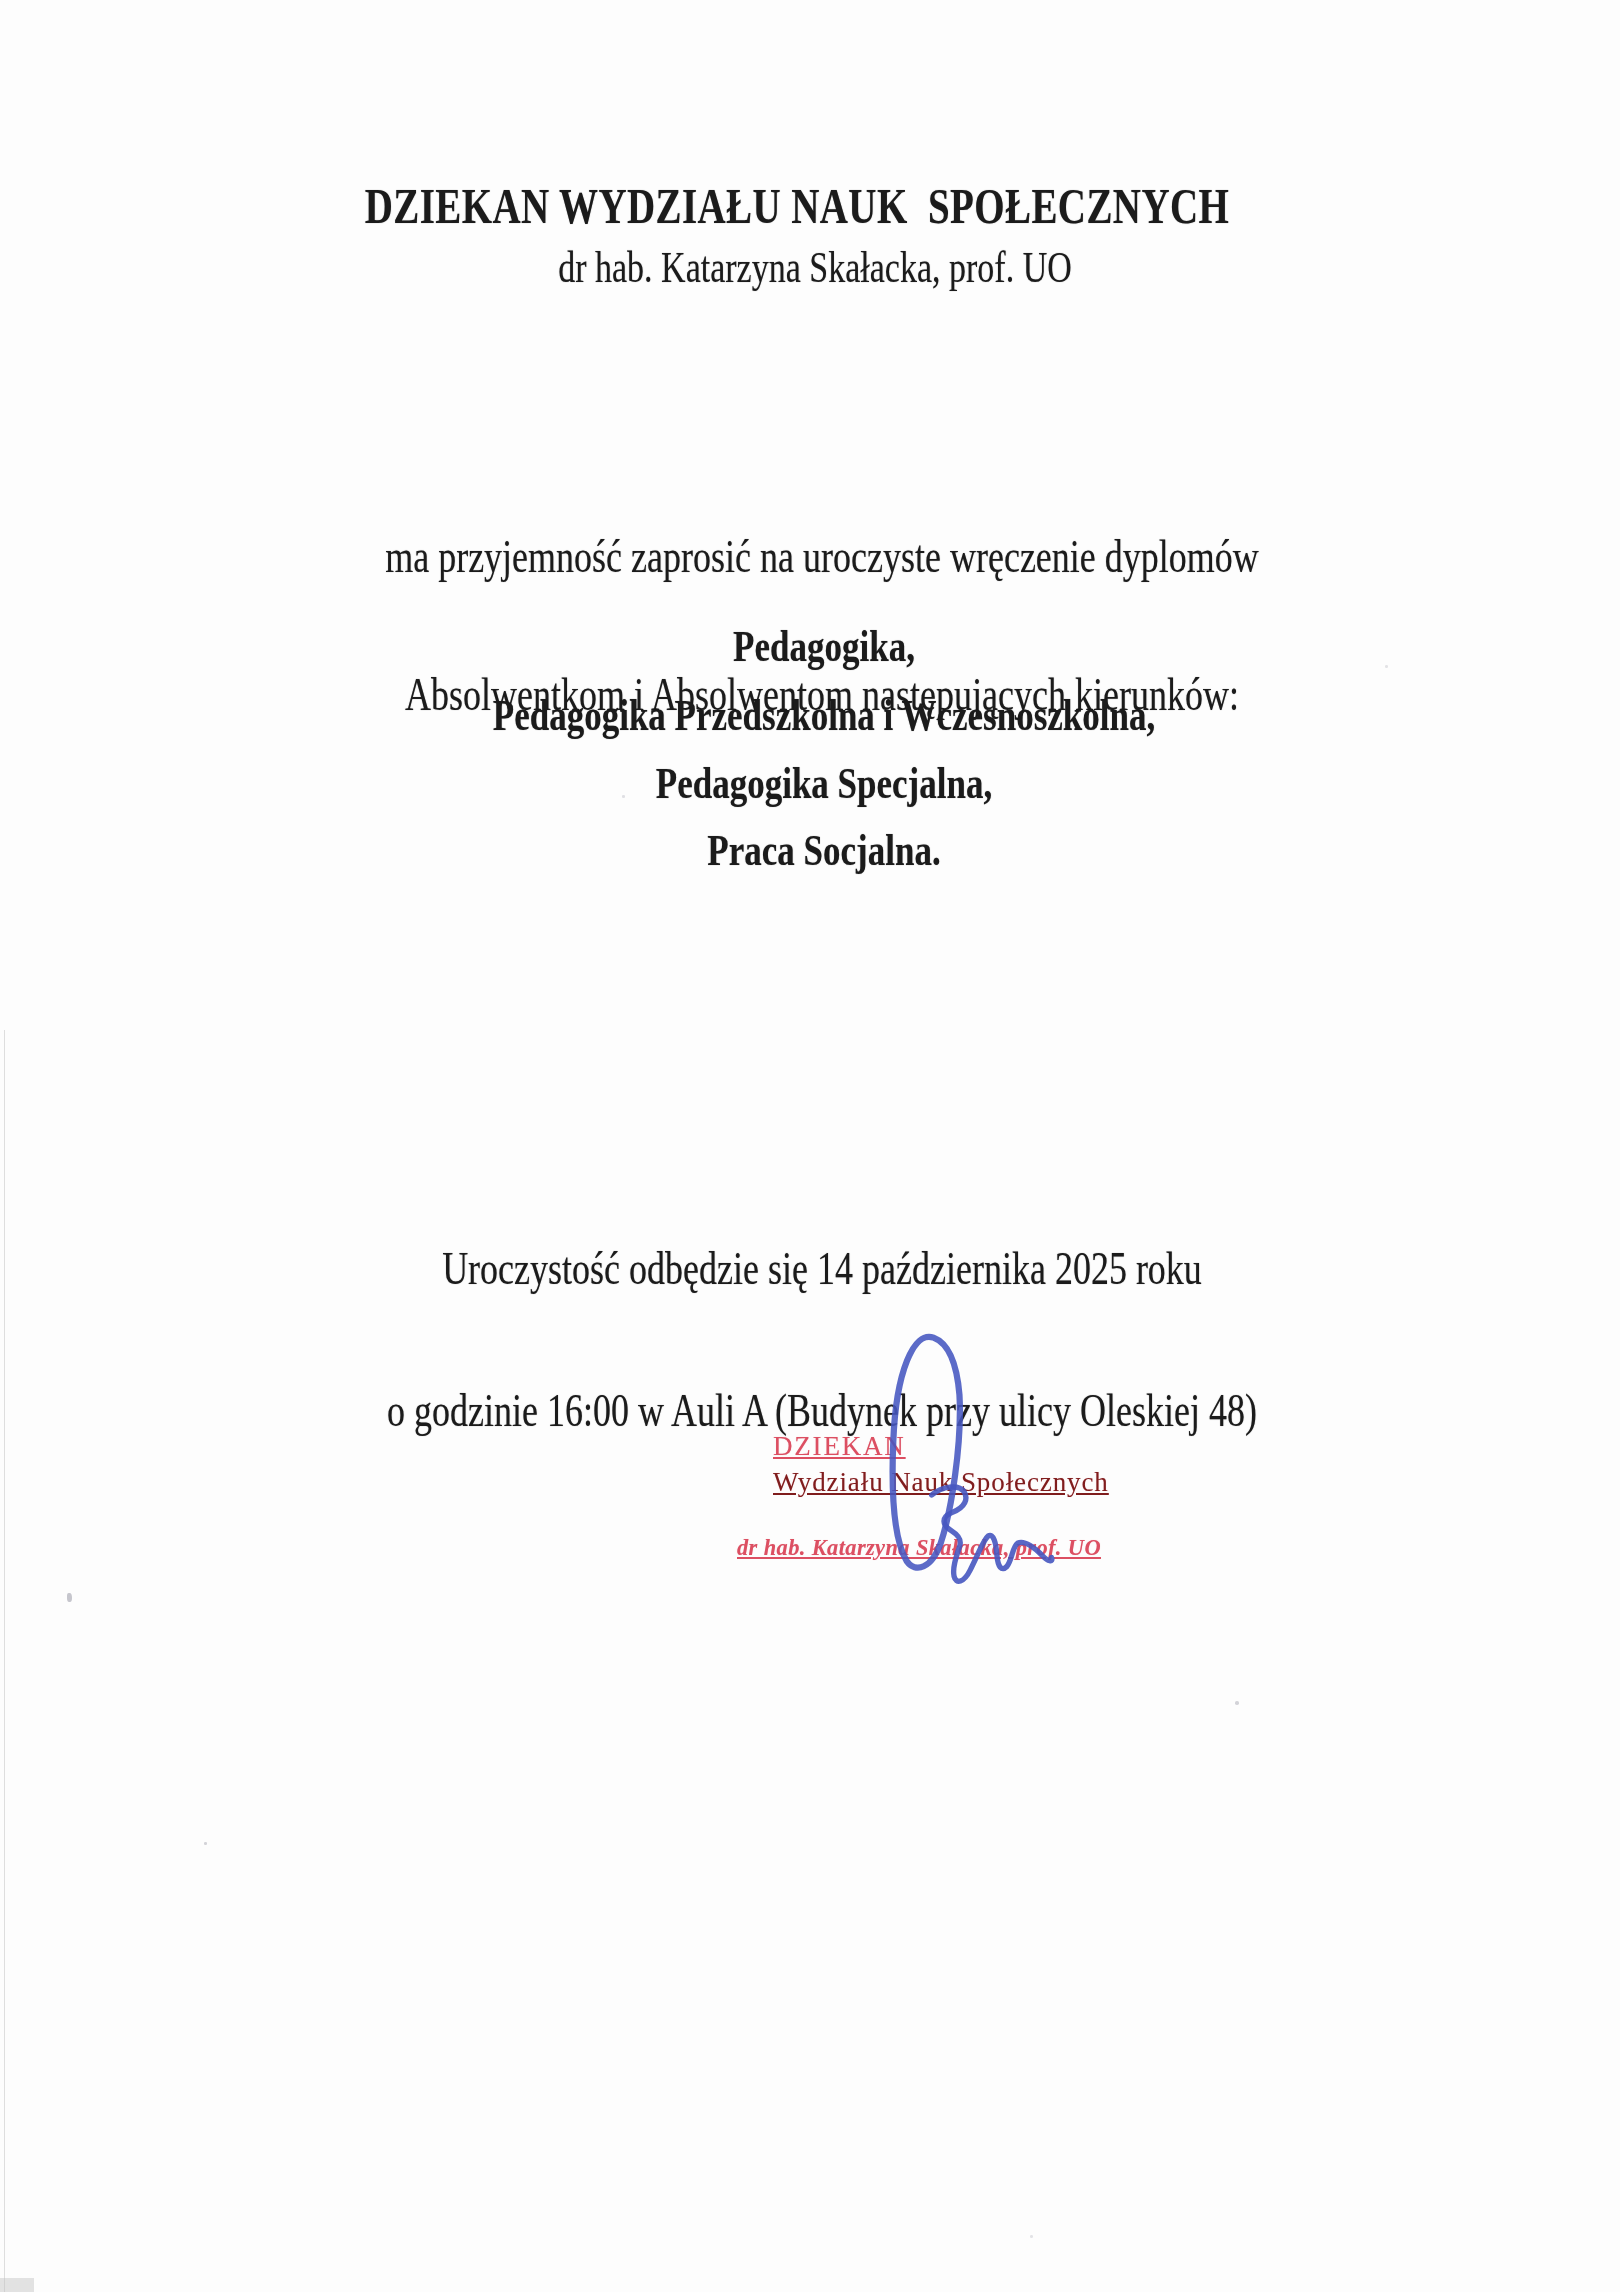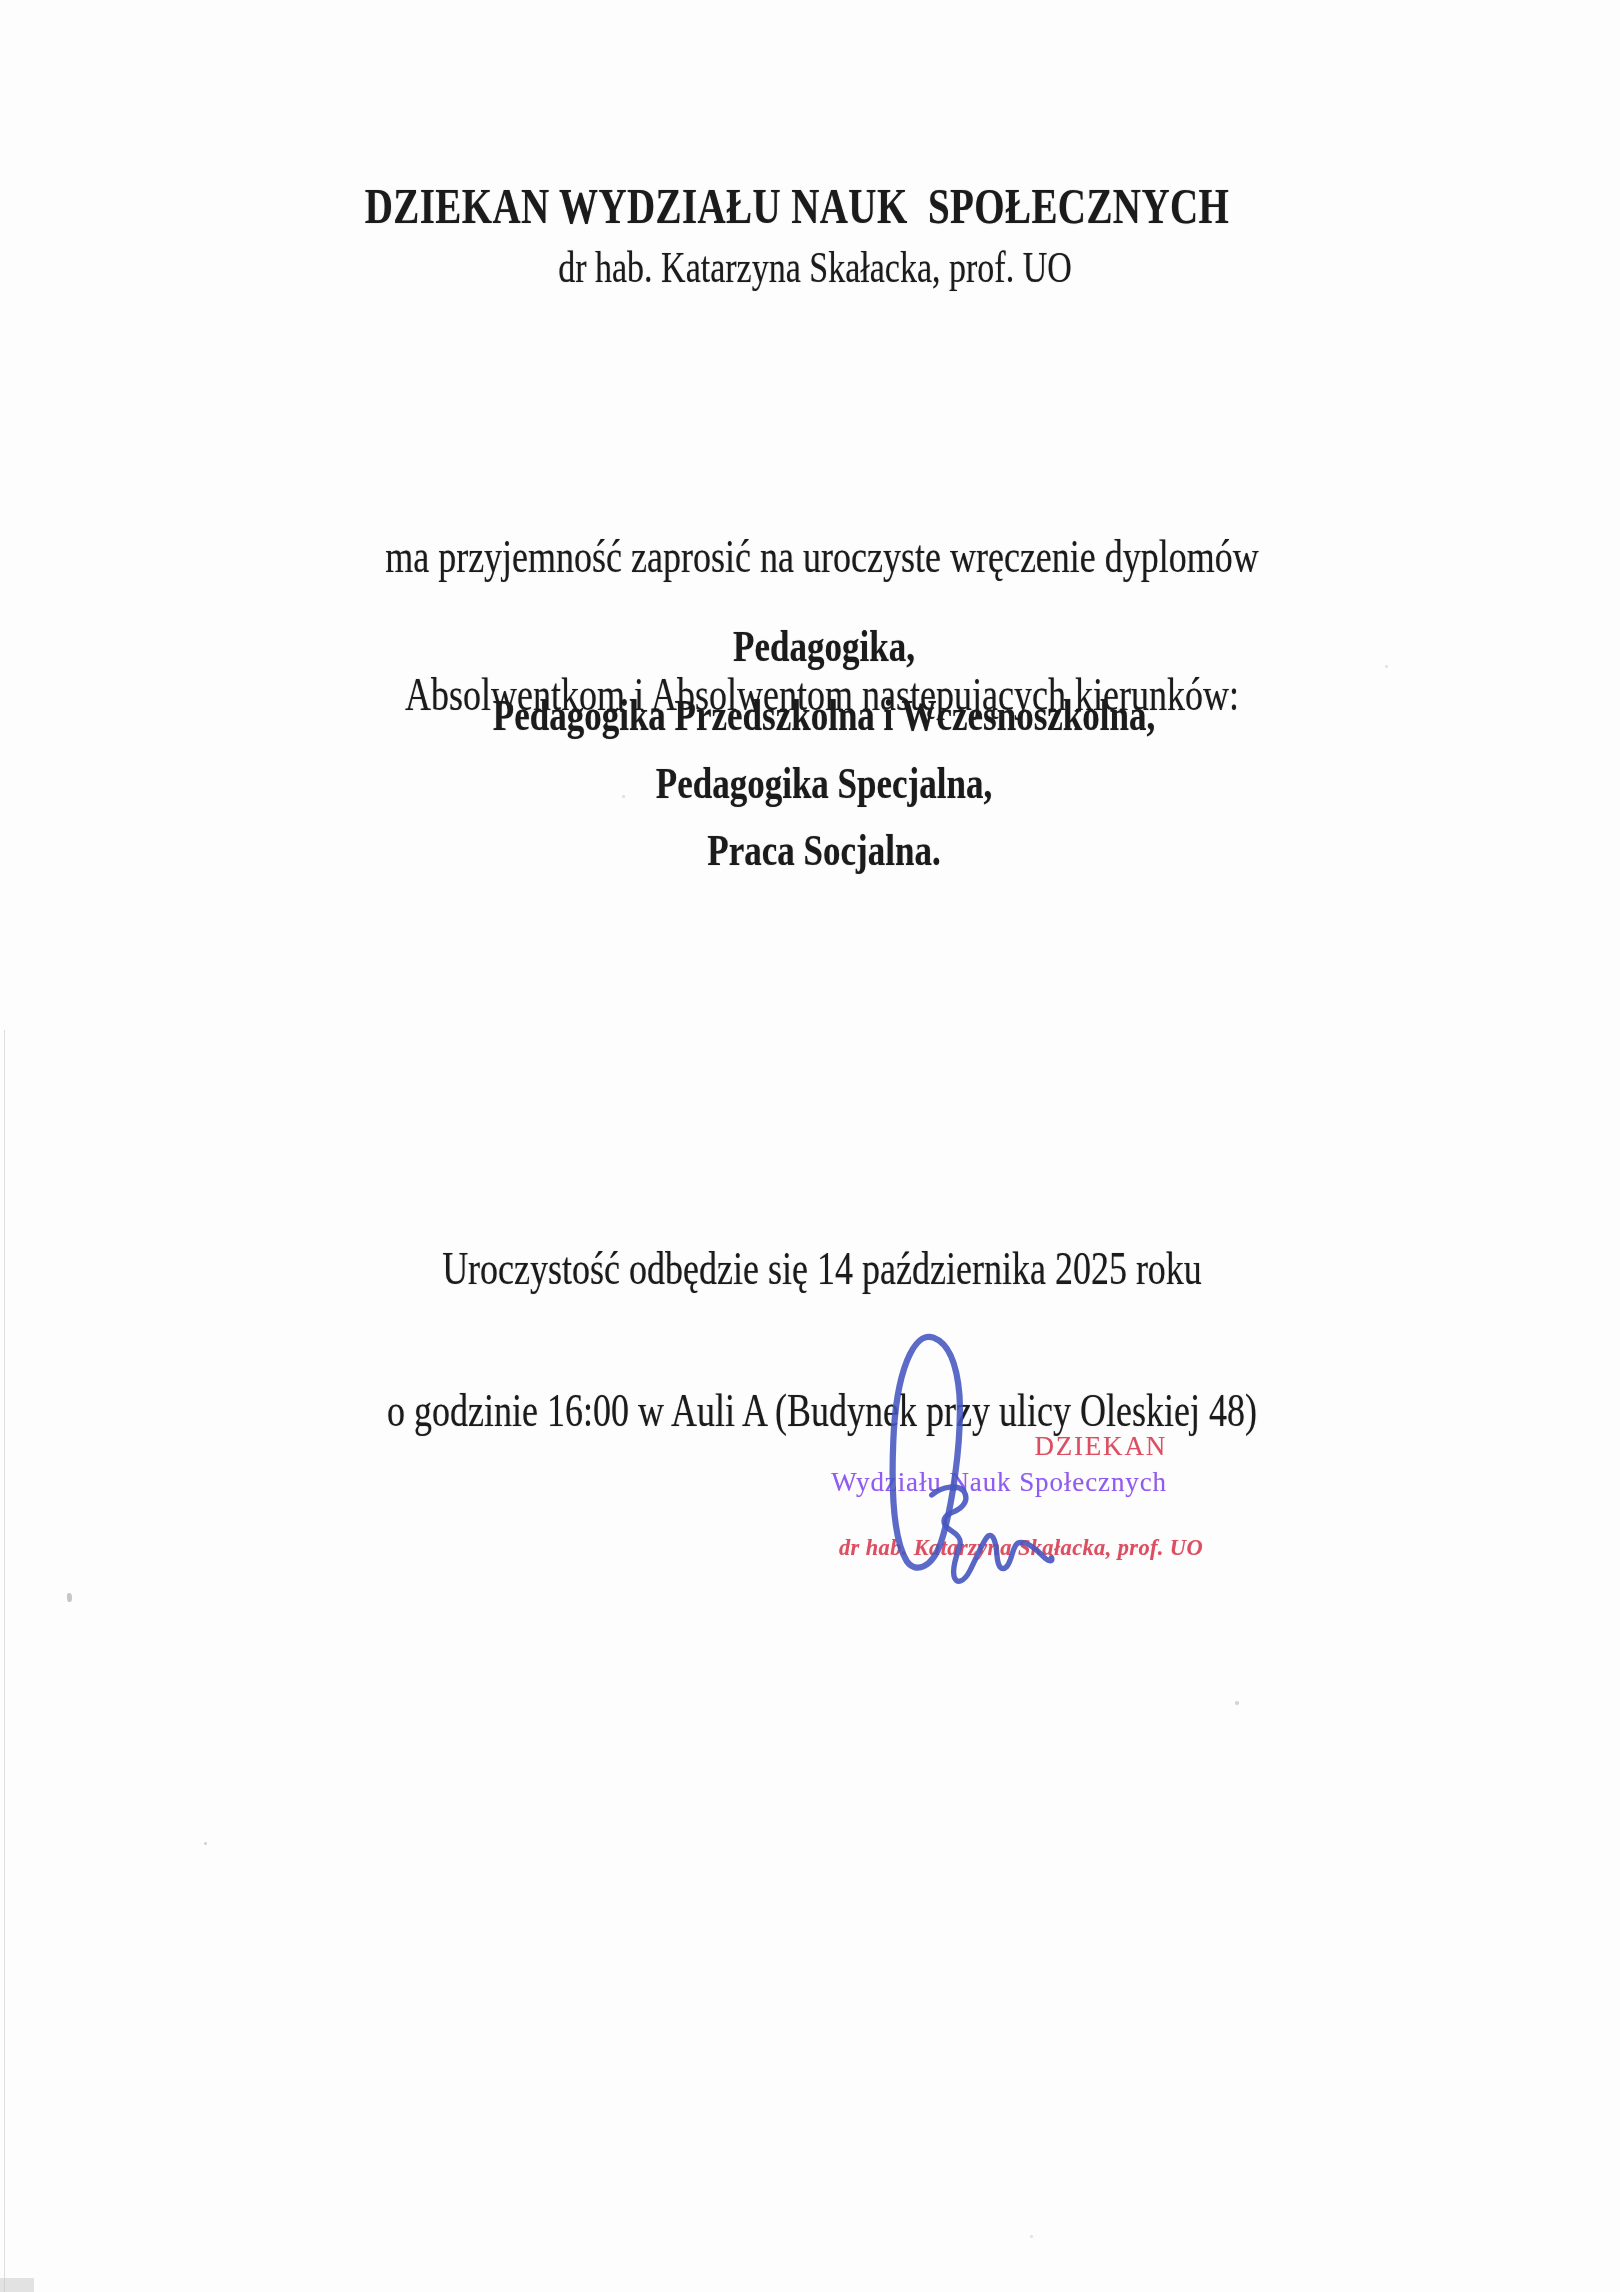--- a/index.html
+++ b/index.html
@@ -19,23 +19,24 @@
     text-shadow:0 0 0.9px rgba(20,20,20,.45);
     white-space:pre;
   }
   .doc-title  { top:177px;  width:1594px; font-size:39px; font-weight:bold; letter-spacing:0.4px; }
   .dean-name  { top:244px;  width:1630px; font-size:34px; }
   .intro      { top:441px;  width:1644px; font-size:36px; line-height:36px; }
   .program    { width:1648px; font-size:35px; font-weight:bold; }
   .event      { top:1151px; width:1644px; font-size:36px; line-height:37px; }
 
   .stamp-line {
-    position:absolute; left:773px; width:394px; text-align:right;
+    position:absolute; left:773px; width:394px; text-align:left;
     font-size:27px; letter-spacing:0.9px;
     text-shadow:0 0 0.9px rgba(220,79,98,.35);
+    text-decoration:underline;
   }
   .stamp-1 { top:1431px; letter-spacing:1.8px; }
   .stamp-2 { top:1467px; }
   .stamp-signatory {
     top:1535px; width:466px; left:737px;
     font-size:22.4px; font-style:italic; font-weight:600; letter-spacing:0.4px;
   }
 
   .signature-svg { position:absolute; left:851px; top:1309px; }
   .signature-svg path { fill:none; stroke-linecap:round; stroke-linejoin:round; }
@@ -66,21 +67,21 @@
 <div class="abs scan program" style="top:690px">Pedagogika Przedszkolna i Wczesnoszkolna,</div>
 <div class="abs scan program" style="top:758px">Pedagogika Specjalna,</div>
 <div class="abs scan program" style="top:825px">Praca Socjalna.</div>
 
 <div class="abs scan event">
   <div>Uroczystość odbędzie się 14 października 2025 roku</div>
   <div>o godzinie 16:00 w Auli A (Budynek przy ulicy Oleskiej 48)</div>
 </div>
 
 <div class="stamp-line stamp-1" style="color: rgb(220, 79, 98);">DZIEKAN</div>
-<div class="stamp-line stamp-2" style="color: #8b5cf6;">Wydziału Nauk Społecznych</div>
+<div class="stamp-line stamp-2" style="color: #7f1d1d;">Wydziału Nauk Społecznych</div>
 <div class="stamp-line stamp-signatory" style="color: rgb(220, 79, 98);">dr hab. Katarzyna Skałacka, prof. UO</div>
 
 <svg class="signature-svg" width="233" height="304" viewBox="0 0 260 340" aria-hidden="true">
   <path stroke-width="7" opacity="0.88" d="M 92,32
            C 70,24 50,70 47,148
            C 44,220 50,262 62,282
            C 72,296 90,290 100,262
            C 112,226 124,150 121,96
            C 118,60 108,38 92,32" stroke="#4657c0"></path>
   <path stroke-width="6" opacity="0.9" d="M 90,208

